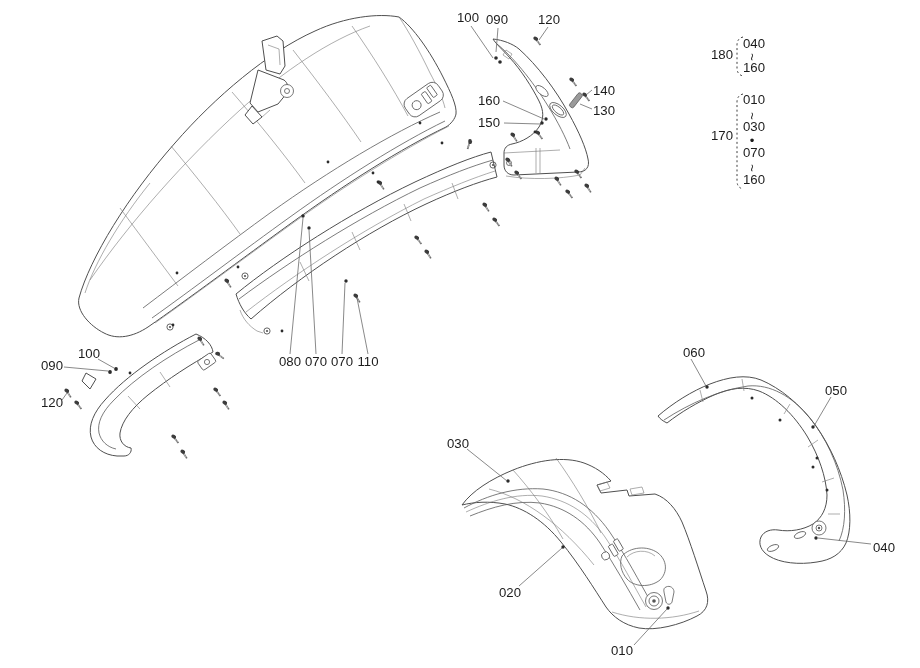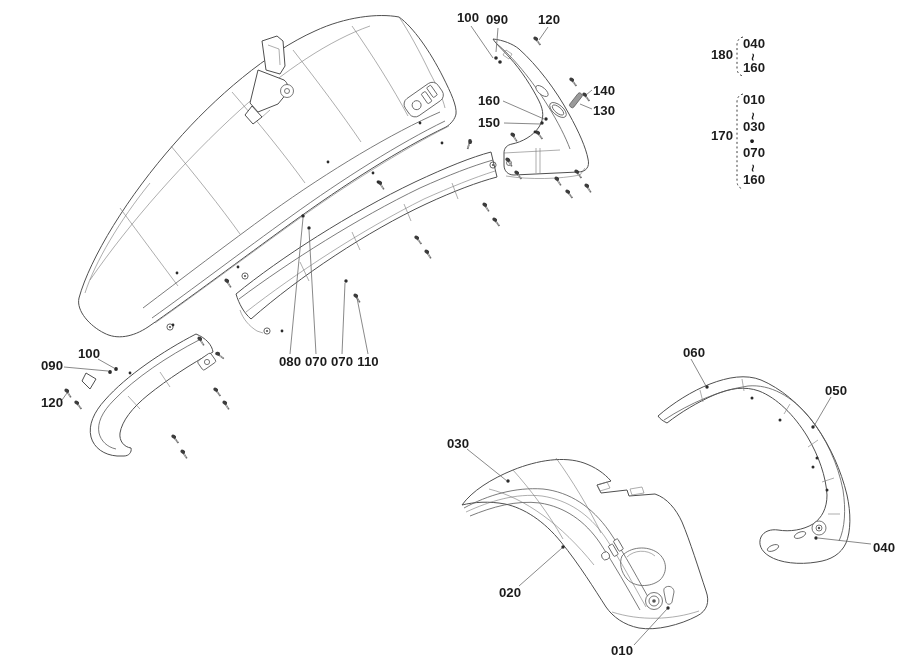--- a/index.html
+++ b/index.html
@@ -1,17 +1,17 @@
 <!DOCTYPE html>
 <html><head>
 <meta charset="utf-8">
 <style>
   html,body{margin:0;padding:0;background:#ffffff;}
   .stage{position:relative;width:920px;height:668px;background:#ffffff;overflow:hidden;
-         font-family:"Liberation Sans",sans-serif;font-weight:bold;}
+         font-family:"Liberation Sans",sans-serif;}
   svg{display:block}
   svg text{font-family:"Liberation Sans",sans-serif;font-size:13.2px;fill:#1c1c1c;}
   .part{fill:#ffffff;stroke:#4f4f4f;stroke-width:1;}
   .ln{fill:none;stroke:#5a5a5a;stroke-width:0.8;}
   .lnl{fill:none;stroke:#777;stroke-width:0.6;}
   .leader{fill:none;stroke:#6b6b6b;stroke-width:0.8;}
   .brk{fill:none;stroke:#3f3f3f;stroke-width:1;stroke-dasharray:2,2.6;}
   .hole{fill:#ffffff;stroke:#555;stroke-width:0.8;}
 </style>
 </head>

